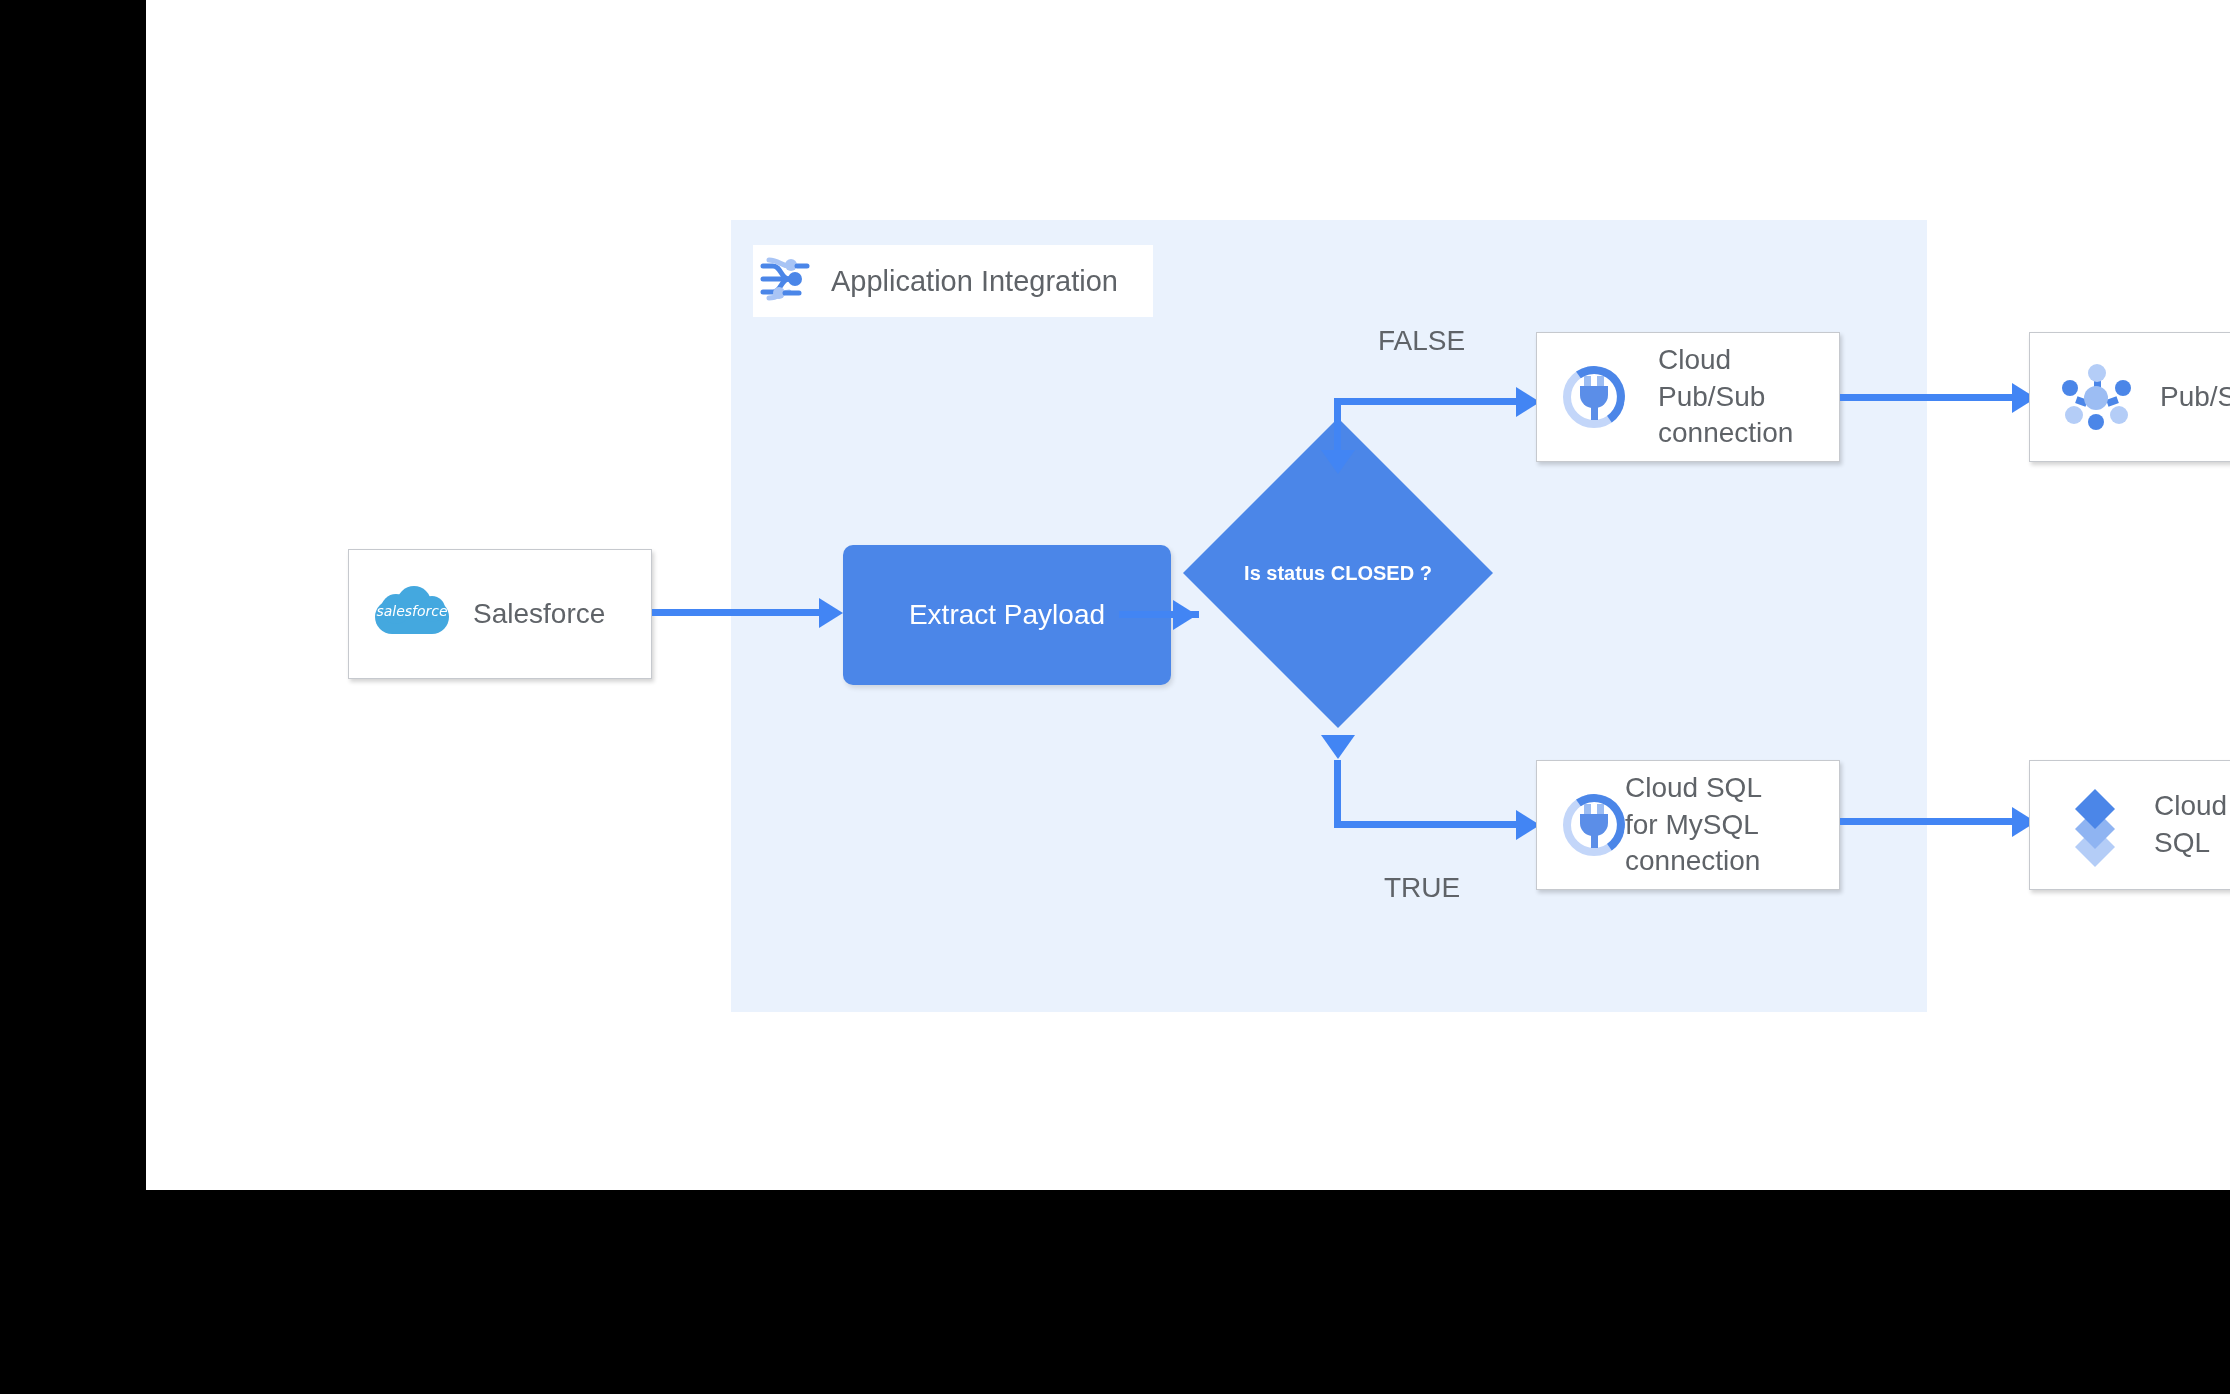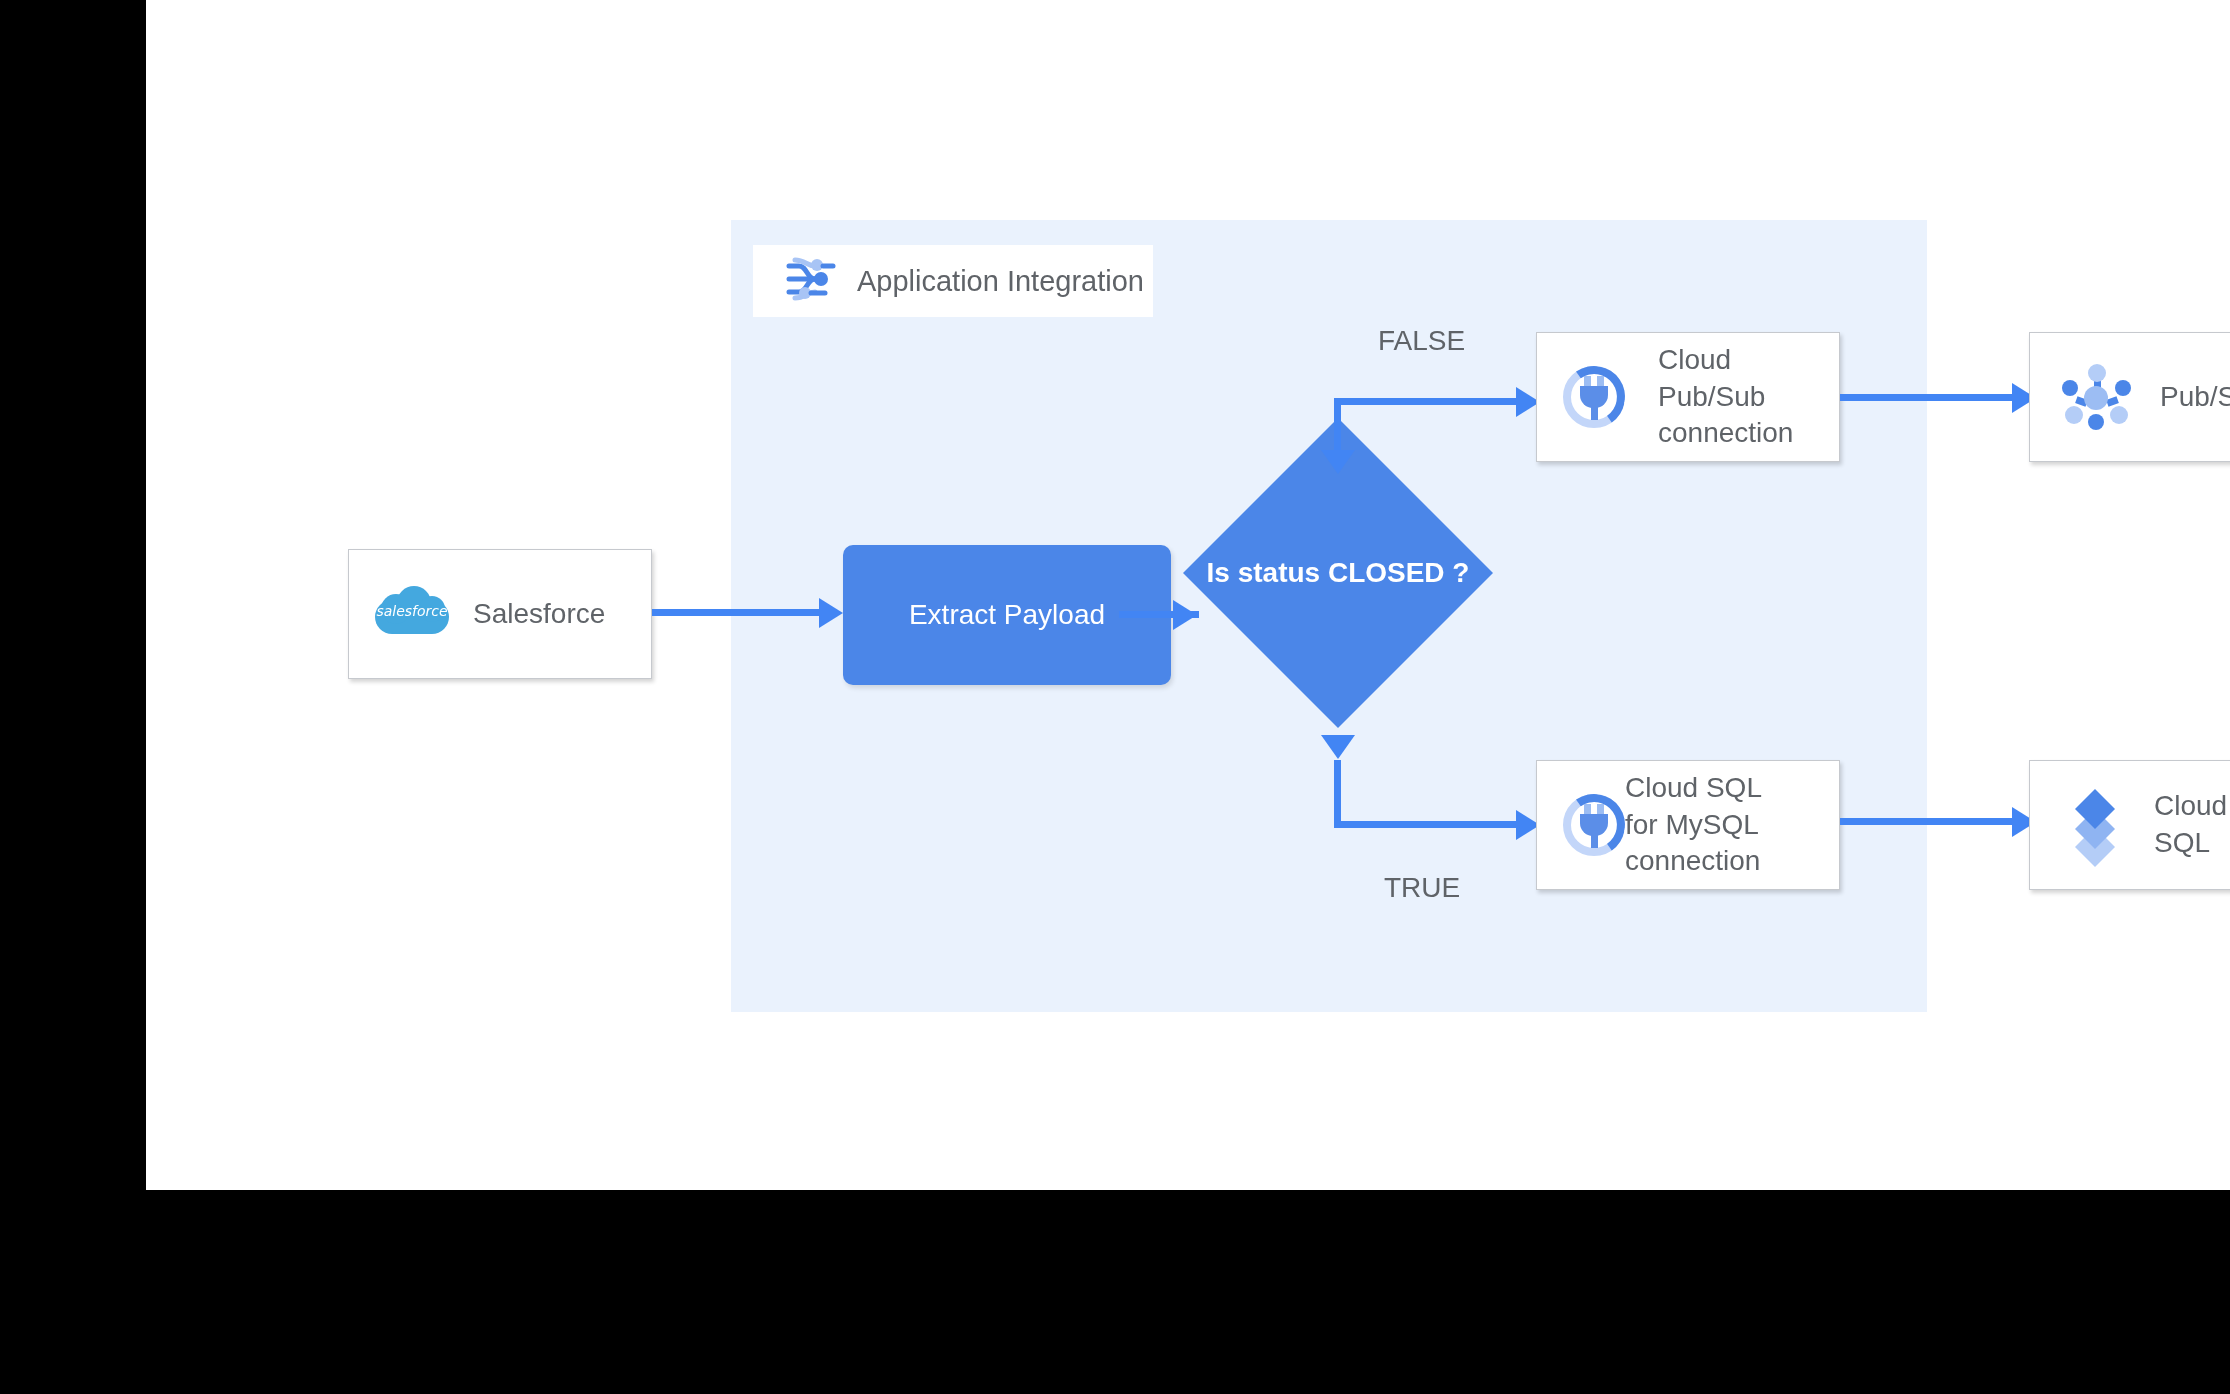--- a/index.html
+++ b/index.html
@@ -8,41 +8,41 @@
   #stage{position:relative;width:2230px;height:1394px;background:#000;}
 
   
   #canvas{position:absolute;left:146px;top:0;width:2084px;height:1190px;background:#ffffff;}
 
   
   #panel{position:absolute;left:585px;top:220px;width:1196px;height:792px;background:#eaf2fd;}
 
   
   #ai-chip{position:absolute;left:607px;top:245px;width:400px;height:72px;background:#ffffff;
-           display:flex;align-items:center;gap:16px;padding-left:32px;box-sizing:border-box;}
+           display:flex;align-items:center;gap:16px;padding-left:6px;box-sizing:border-box;}
   #ai-chip .lbl{font-size:29px;color:#5f6368;white-space:nowrap;}
 
   
   .node{position:absolute;background:#ffffff;border:1px solid #c6c9ce;
         box-shadow:2px 3px 4px rgba(0,0,0,.17);
         display:flex;align-items:center;box-sizing:border-box;}
   .node .txt{font-size:28px;color:#5f6368;line-height:1.32;}
 
   
   #extract{position:absolute;left:697px;top:545px;width:328px;height:140px;background:#4b86e8;
            border-radius:10px;display:flex;align-items:center;justify-content:center;
            box-shadow:2px 3px 5px rgba(0,0,0,.12);}
   #extract .txt{color:#fff;font-size:28px;}
 
   
   #decision{position:absolute;left:1037px;top:418px;width:310px;height:310px;}
   #decision .dshape{position:absolute;inset:0;background:#4b86e8;
                     transform:rotate(45deg) scale(.707);}
   #decision .dtxt{position:absolute;inset:0;display:flex;align-items:center;justify-content:center;
-                  color:#fff;font-size:28px;font-weight:600;white-space:nowrap;}
+                  color:#fff;font-size:20px;font-weight:600;white-space:nowrap;}
 
   
   .edge{position:absolute;background:#4285f4;}
   .ah{position:absolute;width:0;height:0;}
   .ah.right{border-top:15px solid transparent;border-bottom:15px solid transparent;border-left:24px solid #4285f4;}
   .ah.down{border-left:17px solid transparent;border-right:17px solid transparent;border-top:24px solid #4285f4;}
 
   .elabel{position:absolute;font-size:28px;color:#5f6368;}
 
   

